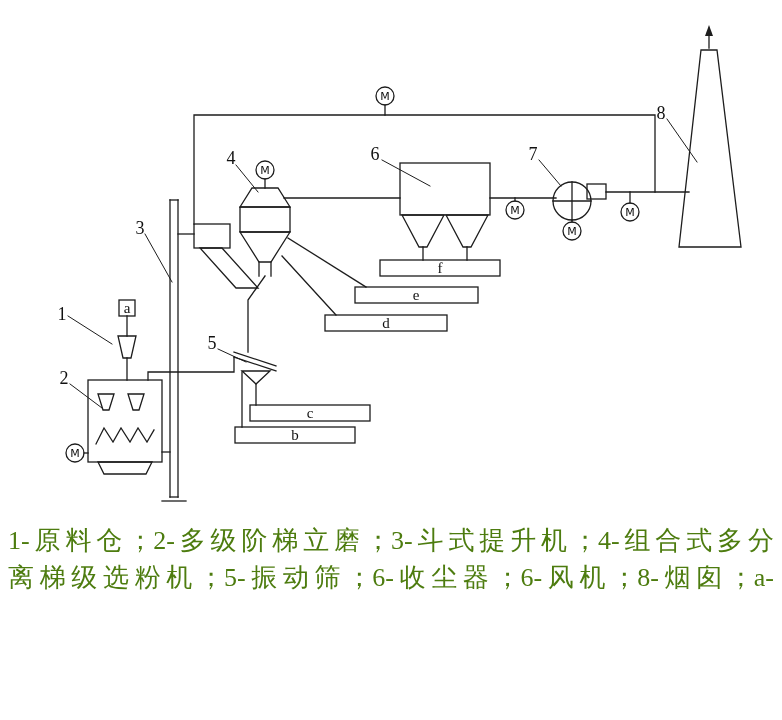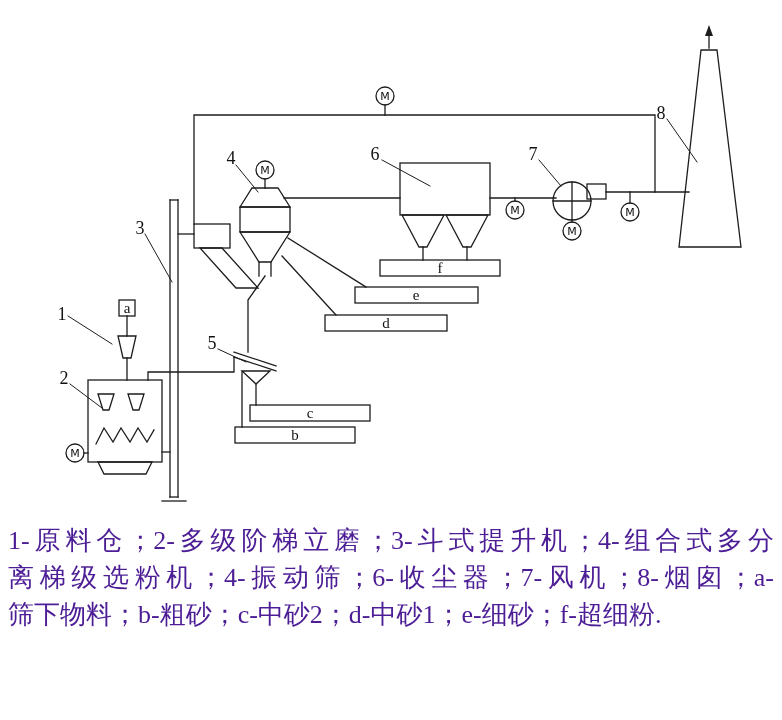--- a/index.html
+++ b/index.html
@@ -22,21 +22,21 @@
 
   .diagram text { stroke:none; fill:#111; }
   .num  { font-family:"Liberation Serif","DejaVu Serif",serif; font-size:18px; text-anchor:middle; }
   .bin  { font-family:"Liberation Serif","DejaVu Serif",serif; font-size:15px; text-anchor:middle; }
   .mtxt { font-family:"DejaVu Sans","Liberation Sans",sans-serif; font-size:11px; text-anchor:middle; }
 
   .legend { padding:10px 8px 0 8px; }
   .legend p {
     font-size:26px;
     line-height:37px;
-    color:#4c1d95;
+    color:#4d7c0f;
   }
   .jline { text-align:justify; text-align-last:justify; }
 </style>
 </head>
 <body>
 
 <div class="page">
 
   <svg class="diagram" viewBox="0 0 782 512">
 
@@ -180,17 +180,16 @@
     <text class="bin" x="127" y="313">a</text>
     <text class="bin" x="295" y="440">b</text>
     <text class="bin" x="310" y="418">c</text>
     <text class="bin" x="386" y="328">d</text>
     <text class="bin" x="416" y="300">e</text>
     <text class="bin" x="440" y="273">f</text>
   </svg>
 
   <div class="legend">
     <p class="jline">1-原料仓；2-多级阶梯立磨；3-斗式提升机；4-组合式多分</p>
-    <p class="jline">离梯级选粉机；4-振动筛；6-收尘器；7-风机；8-烟囱；a-</p>
-    <p>筛下物料；b-粗砂；c-中砂2；d-中砂1；e-细砂；f-超细粉.</p>
+    <p class="jline">离梯级选粉机；5-振动筛；6-收尘器；6-风机；8-烟囱；a-</p>
   </div>
 
 </div>
 
 </body></html>

